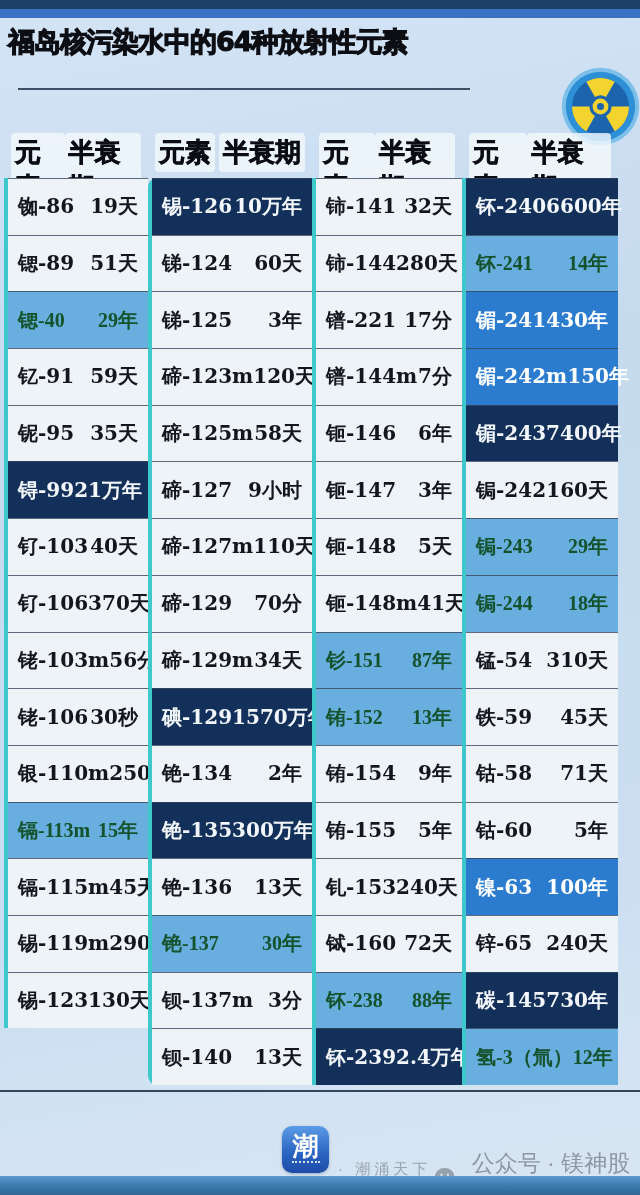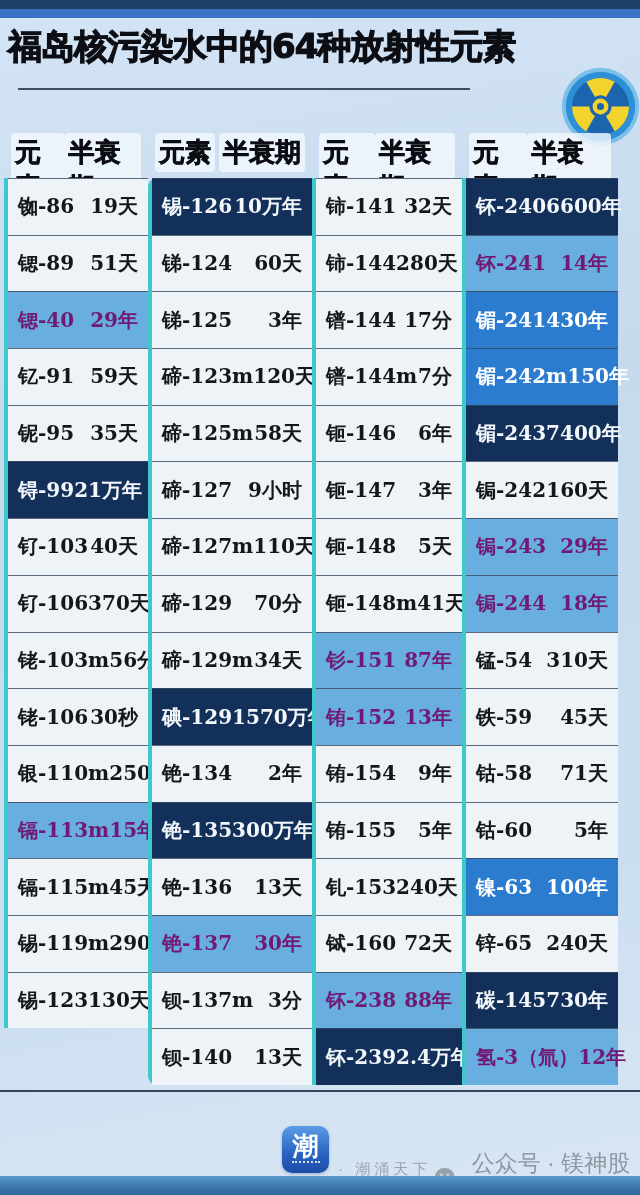--- a/index.html
+++ b/index.html
@@ -6,21 +6,21 @@
   .page{
     position:relative;width:640px;height:1195px;overflow:hidden;
     background:linear-gradient(170deg,#d3e4f5 0%,#c6daee 35%,#cbdff1 75%,#d9e6f3 100%);
     font-family:"Liberation Sans",sans-serif;
   }
   .strip{position:absolute;left:0;width:640px;}
   .strip-a{top:0;height:9px;background:#1c4068;}
   .strip-b{top:9px;height:9px;background:#3a72c4;}
   .title{
     position:absolute;top:24px;left:8px;width:630px;margin:0;
-    font-family:"DejaVu Sans",sans-serif;font-weight:900;font-size:34px;
+    font-family:"DejaVu Sans",sans-serif;font-weight:900;font-size:27px;
     letter-spacing:-1px;color:#0c0e13;white-space:nowrap;
     -webkit-text-stroke:1.2px #0c0e13;
   }
   .title-rule{position:absolute;top:88px;left:18px;width:452px;height:2px;background:#3d4e66;}
   .radiation{position:absolute;left:561px;top:67px;width:79px;height:79px;}
   .hdr{
     position:absolute;top:133px;height:36px;display:flex;align-items:flex-start;
     justify-content:space-between;padding:0 5px;box-sizing:border-box;
     font-weight:900;font-size:26px;color:#0b0d12;-webkit-text-stroke:0.7px #0b0d12;
   }
@@ -33,21 +33,21 @@
   .c0{left:4px;width:144px;}
   .c1{left:148px;width:164px;border-radius:9px;}
   .c2{left:312px;width:150px;}
   .c3{left:462px;width:156px;}
   .row{
     height:56.7px;display:flex;align-items:center;justify-content:space-between;
     padding:0 10px;box-sizing:border-box;border-top:1.5px solid rgba(55,70,92,0.8);
     font-family:"DejaVu Serif","Liberation Serif",serif;font-weight:700;font-size:20px;
     background:#eef3f8;color:#15161c;white-space:nowrap;
   }
-  .row.light{background:#68aede;color:#701a75;}
+  .row.light{background:#68aede;color:#14532d;font-family:Liberation Serif, serif;}
   .row.medium{background:#2b7ccf;color:#ffffff;}
   .row.dark{background:#123059;color:#f3f7fb;}
   .table-bottom-line{position:absolute;top:1090px;left:0;width:640px;height:2px;background:#32455d;}
   .logo{
     position:absolute;left:282px;top:1126px;width:47px;height:47px;border-radius:10px;
     background:linear-gradient(180deg,#5b9be6 0%,#2a62c0 60%,#1c4da8 100%);
     display:flex;flex-direction:column;align-items:center;justify-content:center;color:#fff;
     box-shadow:0 1px 3px rgba(20,40,80,0.3);
   }
   .logo-char{font-family:"DejaVu Serif",serif;font-weight:700;font-size:26px;line-height:26px;}
@@ -231,21 +231,21 @@
   <div class="col c2">
       <div class="row normal">
         <span>铈-141</span>
         <span>32天</span>
       </div>
       <div class="row normal">
         <span>铈-144</span>
         <span>280天</span>
       </div>
       <div class="row normal">
-        <span>镨-144</span>
+        <span>镨-221</span>
         <span>17分</span>
       </div>
       <div class="row normal">
         <span>镨-144m</span>
         <span>7分</span>
       </div>
       <div class="row normal">
         <span>钷-146</span>
         <span>6年</span>
       </div>

